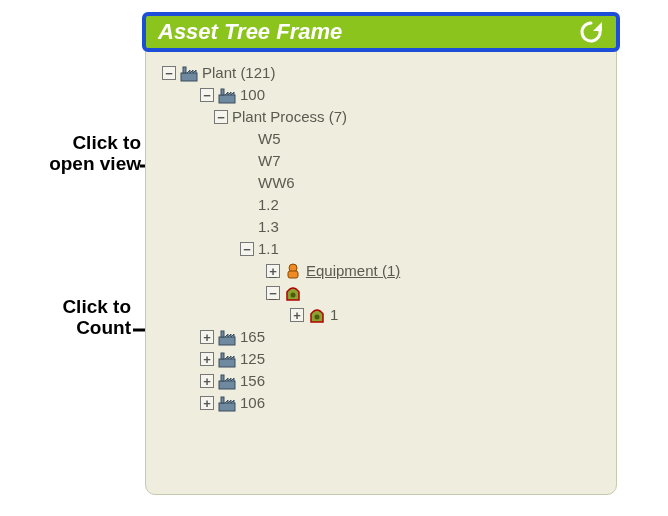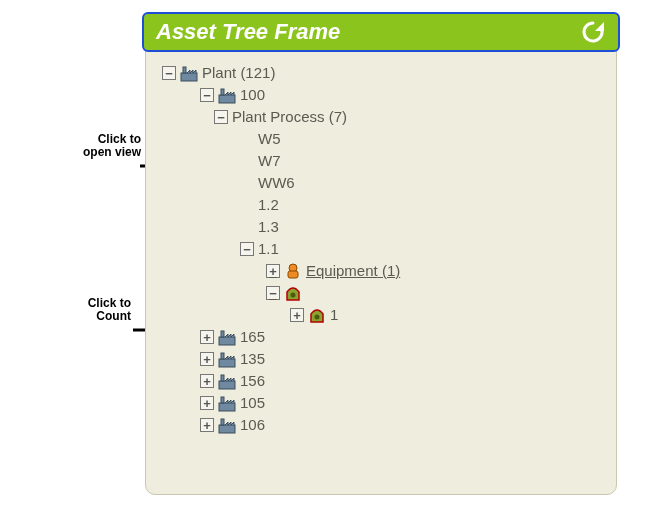--- a/index.html
+++ b/index.html
@@ -22,21 +22,21 @@
     border-radius: 10px;
     box-sizing: border-box;
   }
   .panel-header {
     position: absolute;
     left: -4px;
     top: -4px;
     width: 478px;
     height: 40px;
     background: #8cc41e;
-    border: 2px solid #1d4ed8;
+    border: 4px solid #1d4ed8;
     border-radius: 6px;
     box-sizing: border-box;
     display: flex;
     align-items: center;
     justify-content: space-between;
     padding: 0 12px;
   }
   .panel-title {
     color: #fff;
     font-weight: bold;
@@ -97,21 +97,21 @@
   .ind1 { margin-left: 38px; }
   .ind2 { margin-left: 52px; align-items: center; }
   .ind3 { margin-left: 78px; }
   .ind5 { margin-left: 104px; text-decoration: underline; }
   .ind6 { margin-left: 128px; }
 
   
   .annot {
     position: absolute;
     font-weight: bold;
-    font-size: 12px;
+    font-size: 19px;
     color:#000;
     text-align: right;
     line-height: 1.1;
   }
   .annot-left1 { left: 5px; top: 133px; width: 136px; }
   .annot-left2 { left: 5px; top: 297px; width: 126px; }
   .annot-right { left: 438px; top: 121px; text-align:left; }
 
   
   .conn { position:absolute; pointer-events:none; }
@@ -255,21 +255,21 @@
     </div>
     <div class="node ind1">
       <span class="expander plus"></span>
       <span class="icon">
           <svg width="18" height="18" viewBox="0 0 18 18">
             <rect x="1" y="9" width="16" height="8" fill="#6f89a0" stroke="#3a4d5c"></rect>
             <rect x="3" y="3" width="3" height="6" fill="#6f89a0" stroke="#3a4d5c"></rect>
             <polyline points="7,9 10,6 10,9 13,6 13,9 16,6 16,9" fill="#6f89a0" stroke="#3a4d5c"></polyline>
           </svg>
         </span>
-      <span class="label">135</span>
+      <span class="label">125</span>
     </div>
     <div class="node ind1">
       <span class="expander plus"></span>
       <span class="icon">
           <svg width="18" height="18" viewBox="0 0 18 18">
             <rect x="1" y="9" width="16" height="8" fill="#6f89a0" stroke="#3a4d5c"></rect>
             <rect x="3" y="3" width="3" height="6" fill="#6f89a0" stroke="#3a4d5c"></rect>
             <polyline points="7,9 10,6 10,9 13,6 13,9 16,6 16,9" fill="#6f89a0" stroke="#3a4d5c"></polyline>
           </svg>
         </span>
@@ -277,28 +277,17 @@
     </div>
     <div class="node ind1">
       <span class="expander plus"></span>
       <span class="icon">
           <svg width="18" height="18" viewBox="0 0 18 18">
             <rect x="1" y="9" width="16" height="8" fill="#6f89a0" stroke="#3a4d5c"></rect>
             <rect x="3" y="3" width="3" height="6" fill="#6f89a0" stroke="#3a4d5c"></rect>
             <polyline points="7,9 10,6 10,9 13,6 13,9 16,6 16,9" fill="#6f89a0" stroke="#3a4d5c"></polyline>
           </svg>
         </span>
-      <span class="label">105</span>
-    </div>
-    <div class="node ind1">
-      <span class="expander plus"></span>
-      <span class="icon">
-          <svg width="18" height="18" viewBox="0 0 18 18">
-            <rect x="1" y="9" width="16" height="8" fill="#6f89a0" stroke="#3a4d5c"></rect>
-            <rect x="3" y="3" width="3" height="6" fill="#6f89a0" stroke="#3a4d5c"></rect>
-            <polyline points="7,9 10,6 10,9 13,6 13,9 16,6 16,9" fill="#6f89a0" stroke="#3a4d5c"></polyline>
-          </svg>
-        </span>
       <span class="label">106</span>
     </div>
 
   </div>
 </div>
 
 </body></html>

